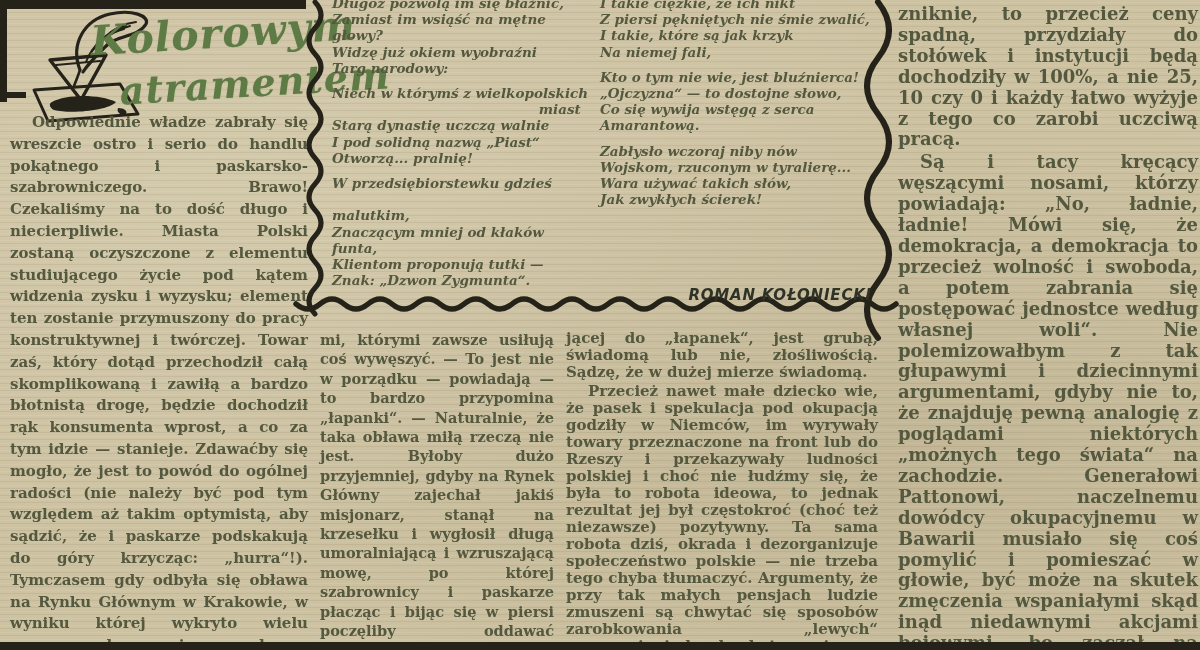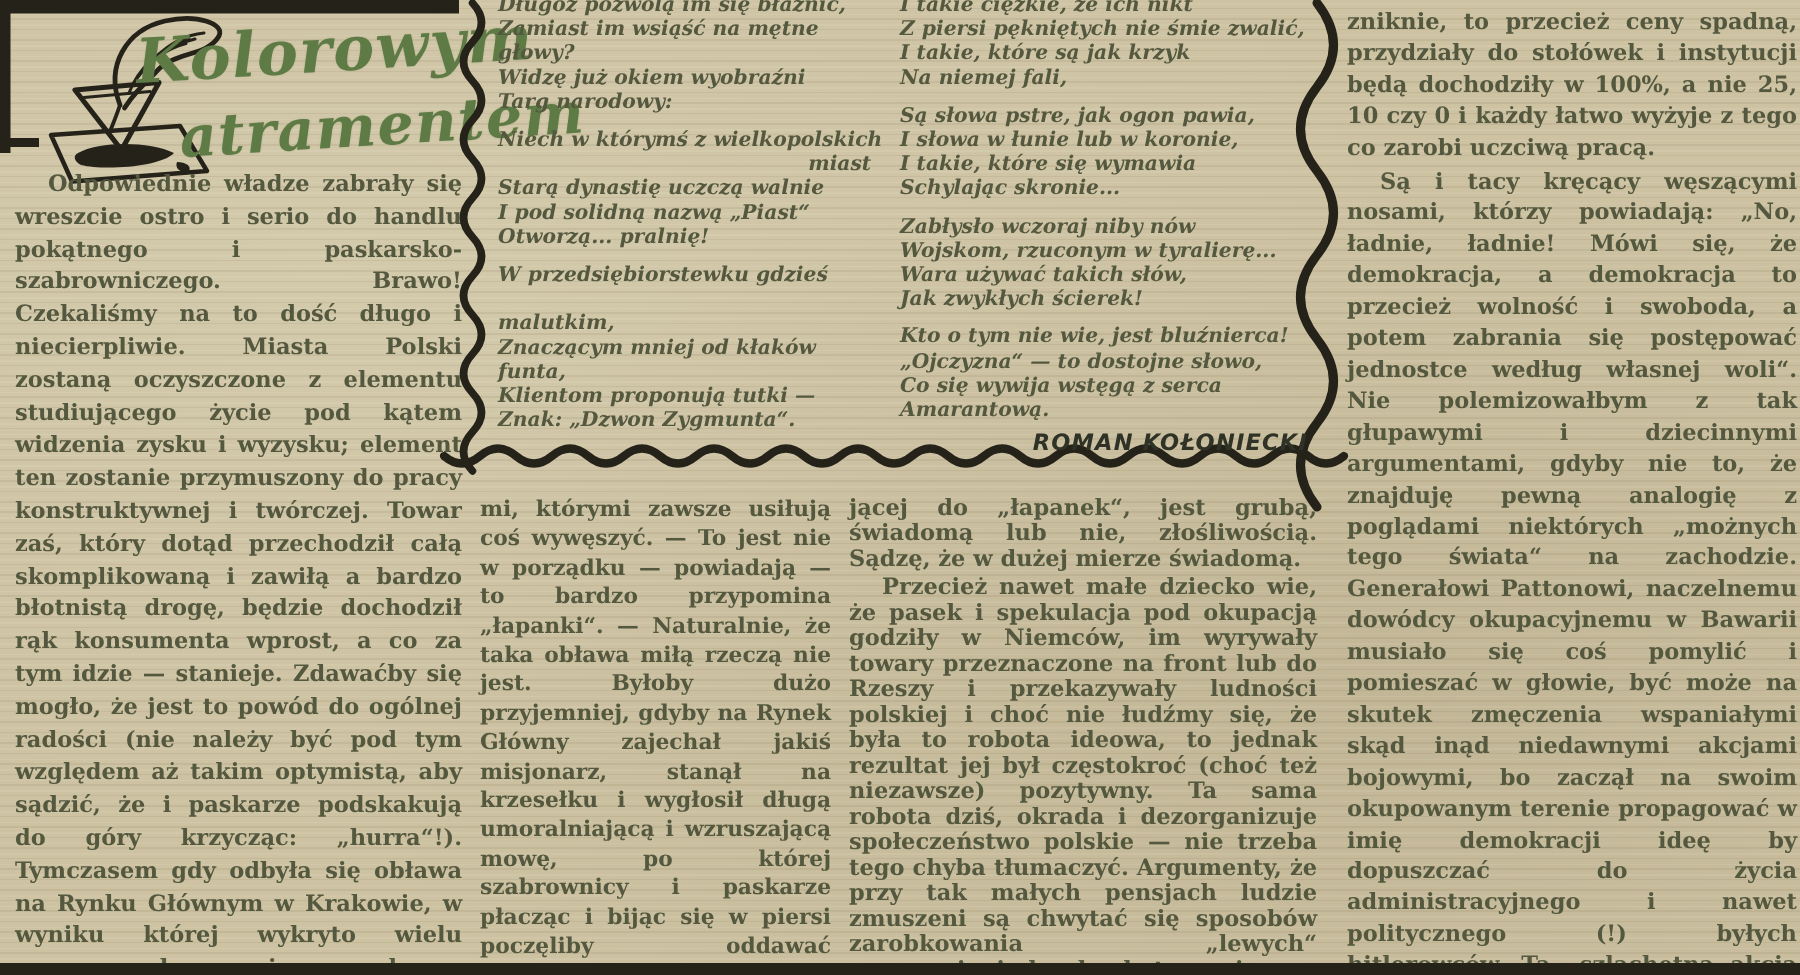--- a/index.html
+++ b/index.html
@@ -30,21 +30,21 @@
   }
   .title .l1{display:block;font-size:41px;}
   .title .l2{display:block;font-size:38px;margin-left:26px;margin-top:8px;}
 
   .bodycol{position:absolute;text-align:justify;font-weight:bold;}
   .bodycol p{margin:0 0 2px 0;}
   .bodycol p.indent{text-indent:22px;}
   .col-left{left:10px;top:112px;width:298px;height:528px;font-size:15px;line-height:21.8px;}
   .col-a{left:320px;top:330px;width:234px;height:310px;font-size:14.5px;line-height:19.4px;}
   .col-b{left:566px;top:330px;width:312px;height:310px;font-size:15px;line-height:17px;}
-  .col-right{left:898px;top:4px;width:300px;height:636px;font-size:15px;line-height:20.9px;}
+  .col-right{left:898px;top:4px;width:300px;height:636px;font-size:18px;line-height:20.9px;}
 
   .poem-box{position:absolute;left:306px;top:0;width:584px;height:324px;font-style:italic;}
   .poem-box svg{position:absolute;overflow:visible;}
   .pb-left{left:-2px;top:0;}
   .pb-right{right:-6px;top:0;}
   .pb-bottom{left:-12px;top:294px;}
   .poemcol{position:absolute;top:-5px;font-weight:bold;}
   .poem-left{left:26px;width:258px;}
   .poem-right{left:294px;width:272px;}
   .stanza{white-space:pre-wrap;margin:0 0 9px 0;font-size:13.5px;line-height:16.2px;}
@@ -114,32 +114,28 @@
                                        malutkim,
 Znaczącym mniej od kłaków funta,
 Klientom proponują tutki —
 Znak: „Dzwon Zygmunta“.</div>
     </div>
     <div class="poemcol poem-right">
       <div class="stanza">I takie ciężkie, że ich nikt
 Z piersi pękniętych nie śmie zwalić,
 I takie, które są jak krzyk
 Na niemej fali,</div>
-      <div class="stanza">Są słowa pstre, jak ogon pawia,
-I słowa w łunie lub w koronie,
-I takie, które się wymawia
-Schylając skronie...</div>
+      <div class="stanza">Kto o tym nie wie, jest bluźnierca!
+„Ojczyzna“ — to dostojne słowo,
+Co się wywija wstęgą z serca
+Amarantową.</div>
       <div class="stanza">Zabłysło wczoraj niby nów
 Wojskom, rzuconym w tyralierę...
 Wara używać takich słów,
 Jak zwykłych ścierek!</div>
-      <div class="stanza">Kto o tym nie wie, jest bluźnierca!
-„Ojczyzna“ — to dostojne słowo,
-Co się wywija wstęgą z serca
-Amarantową.</div>
     </div>
     <div class="signature poem-author">ROMAN KOŁONIECKI</div>
   </div>
 
   <div class="bodycol col-a">
     <p>mi, którymi zawsze usiłują coś wywęszyć. — To jest nie w porządku — powiadają — to bardzo przypomina „łapanki“. — Naturalnie, że taka obława miłą rzeczą nie jest. Byłoby dużo przyjemniej, gdyby na Rynek Główny zajechał jakiś misjonarz, stanął na krzesełku i wygłosił długą umoralniającą i wzruszającą mowę, po której szabrownicy i paskarze płacząc i bijąc się w piersi poczęliby oddawać szabrunek, obiecując przy tym dozgonny powrót na łono społeczeństwa, jako jego lojalni członkowie. Na pewno wszyscy tak by woleli, wszelako mam niejakie wątpliwości, czy metoda ta dałaby istotnie zadowalający wynik. Porównywanie tej koniecznej akcji oczyszcza-</p>
   </div>
   <div class="bodycol col-b">
     <p>jącej do „łapanek“, jest grubą, świadomą lub nie, złośliwością. Sądzę, że w dużej mierze świadomą.</p>
     <p class="indent">Przecież nawet małe dziecko wie, że pasek i spekulacja pod okupacją godziły w Niemców, im wyrywały towary przeznaczone na front lub do Rzeszy i przekazywały ludności polskiej i choć nie łudźmy się, że była to robota ideowa, to jednak rezultat jej był częstokroć (choć też niezawsze) pozytywny. Ta sama robota dziś, okrada i dezorganizuje społeczeństwo polskie — nie trzeba tego chyba tłumaczyć. Argumenty, że przy tak małych pensjach ludzie zmuszeni są chwytać się sposobów zarobkowania „lewych“ przypominają bardzo kota goniącego za własnym ogonem. Jeżeli rynek „lewy“</p>

